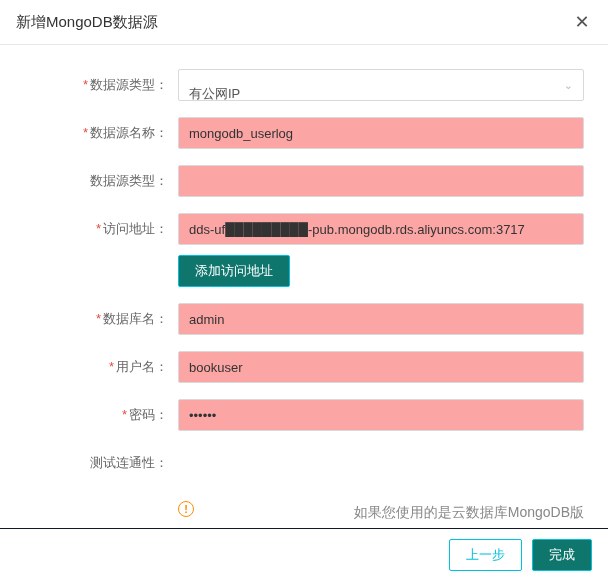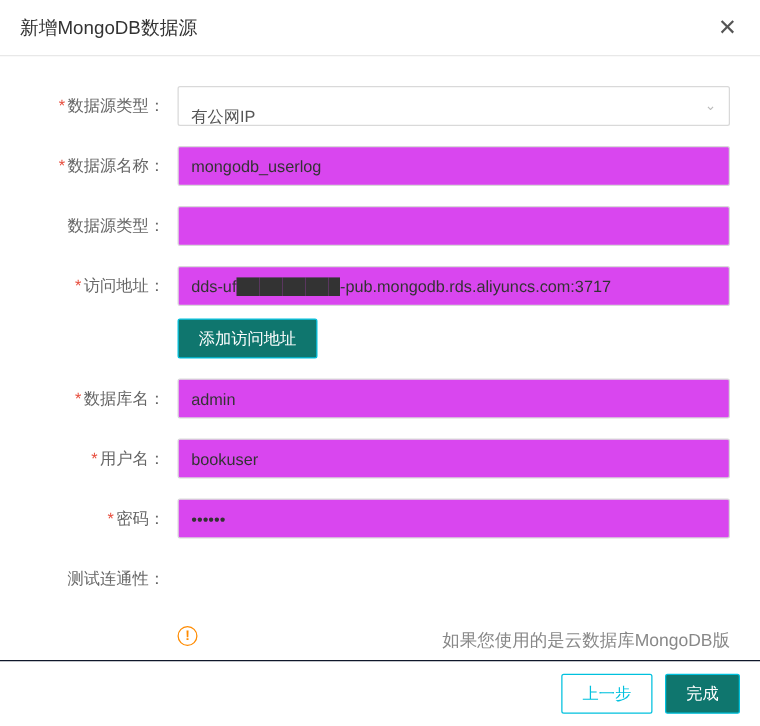--- a/index.html
+++ b/index.html
@@ -37,20 +37,21 @@
       align-items: center;
       justify-content: center;
       cursor: pointer;
       color: #555;
       font-size: 18px;
     }
     .dialog-body {
       flex: 1;
       padding: 24px 24px 8px 24px;
       overflow: auto;
+      margin-left: 36px;
     }
     .form-row {
       display: flex;
       align-items: flex-start;
       margin-bottom: 16px;
     }
     .form-label {
       width: 118px;
       text-align: right;
       padding-right: 10px;
@@ -63,21 +64,21 @@
     .form-control-wrap { flex: 1; }
     .form-input {
       width: 100%;
       height: 32px;
       padding: 0 10px;
       border: 1px solid #d9d9d9;
       border-radius: 2px;
       font-size: 13px;
       color: #333;
       outline: none;
-      background: #d946ef;
+      background: #fca5a5;
     }
     .form-select {
       width: 100%;
       height: 32px;
       padding: 17px 28px 0 10px;
       border: 1px solid #d9d9d9;
       border-radius: 2px;
       font-size: 13px;
       color: #555;
       background: #fff;

